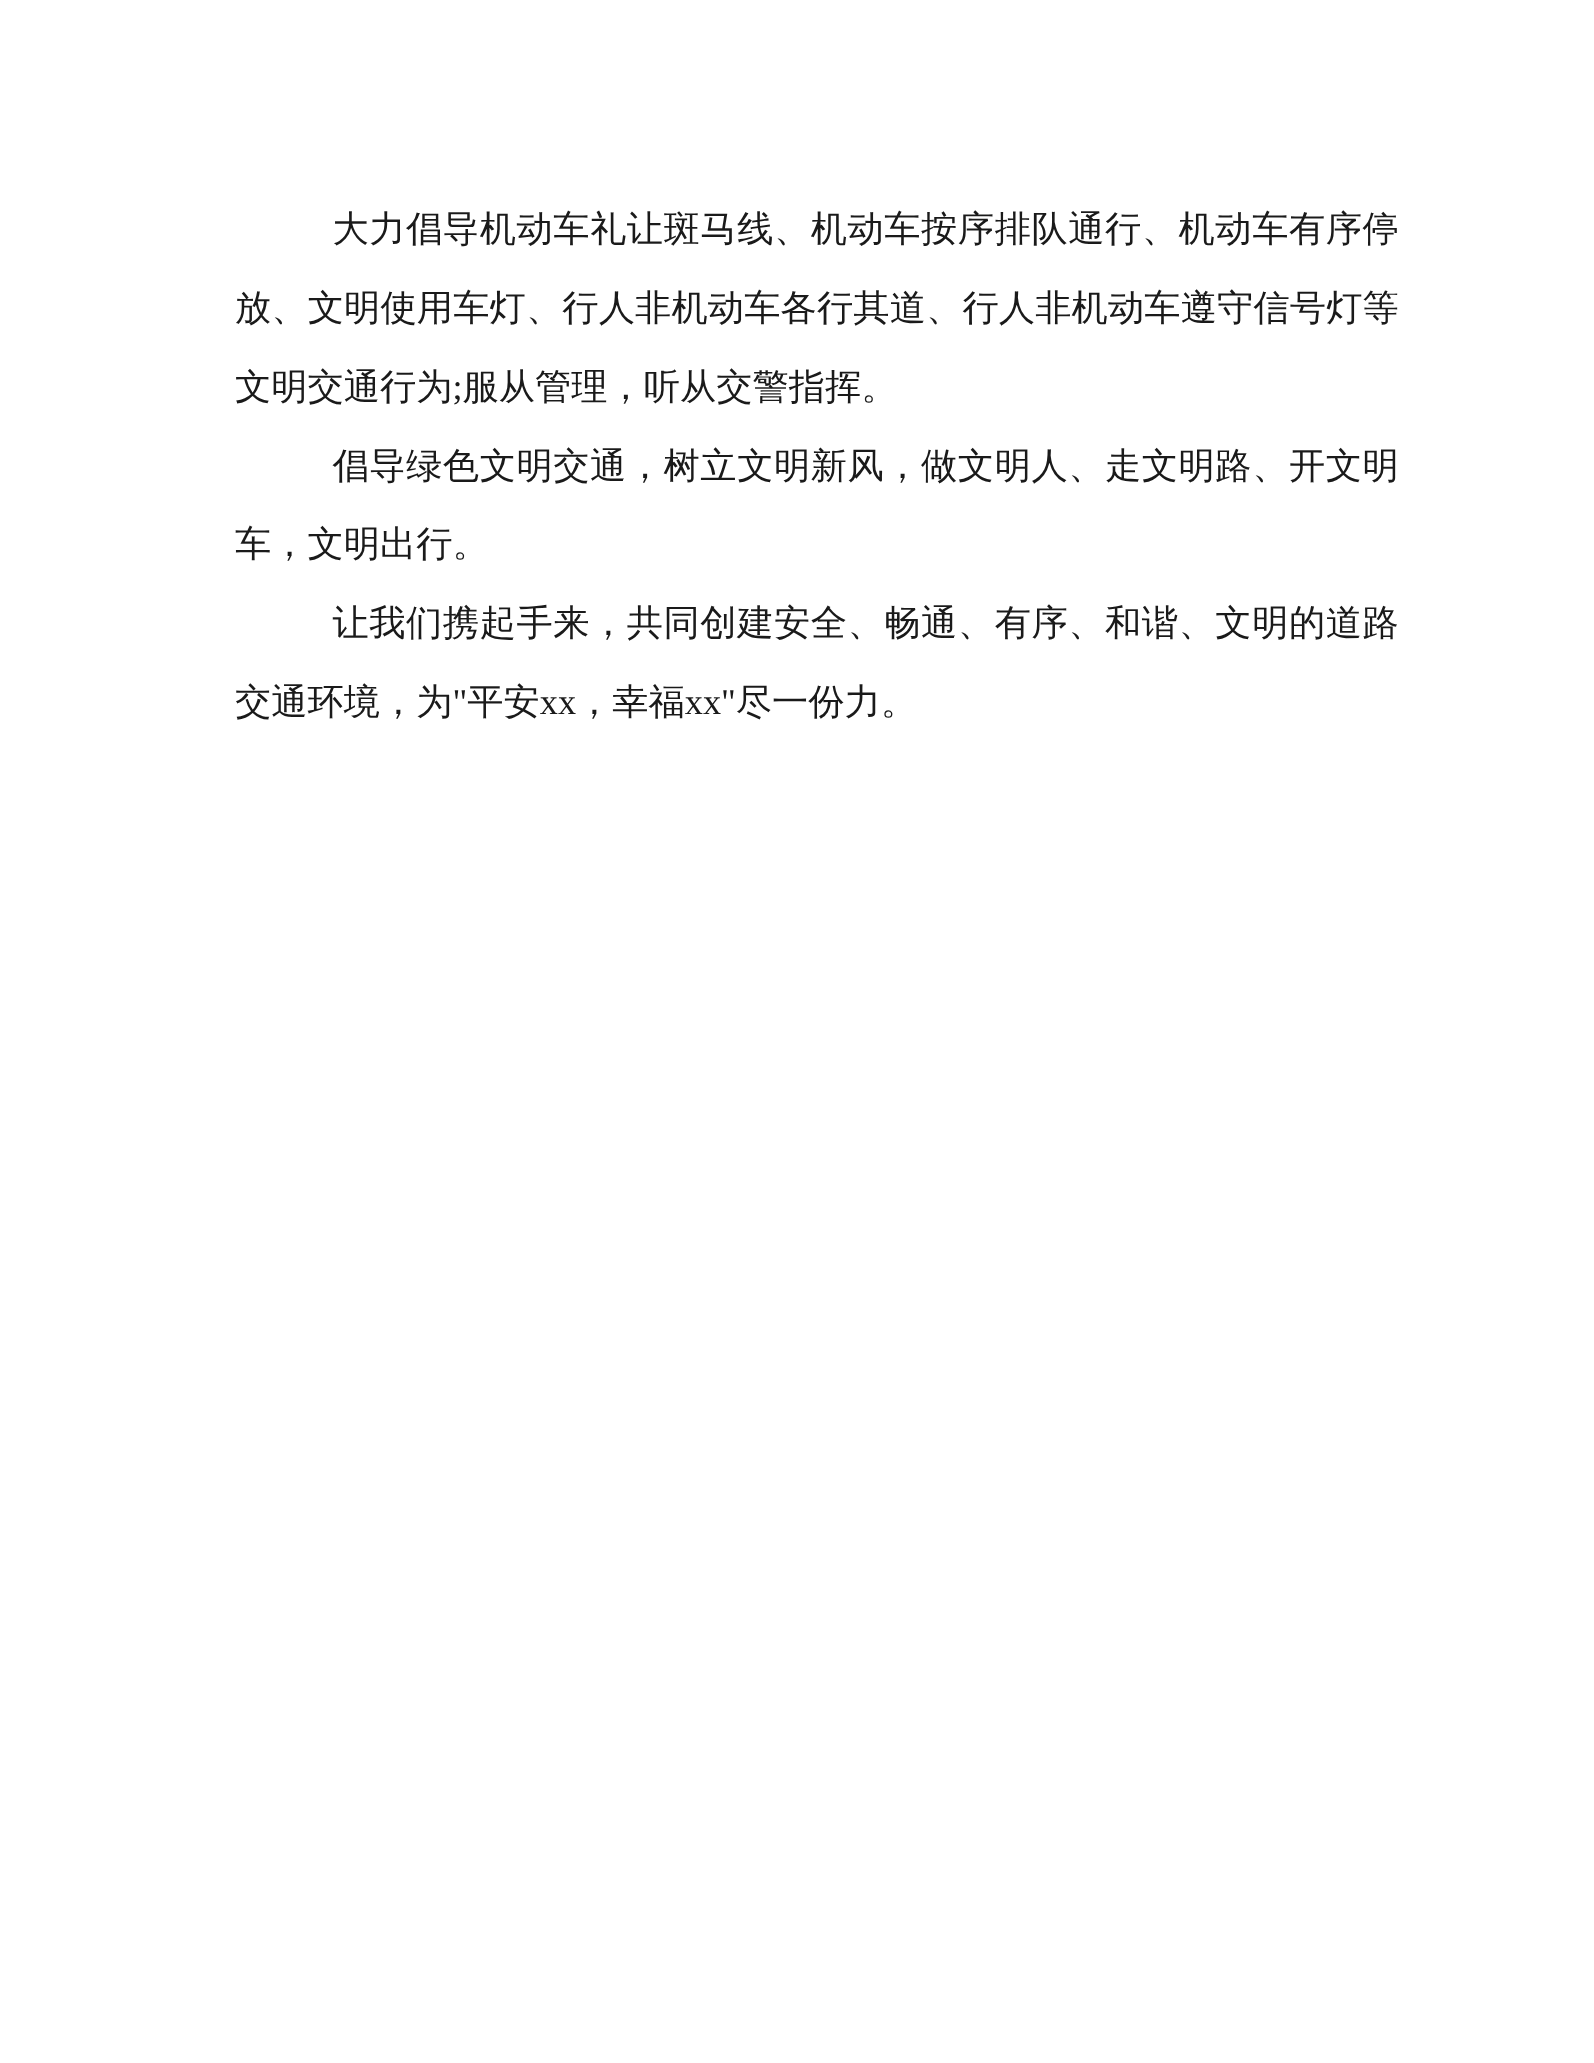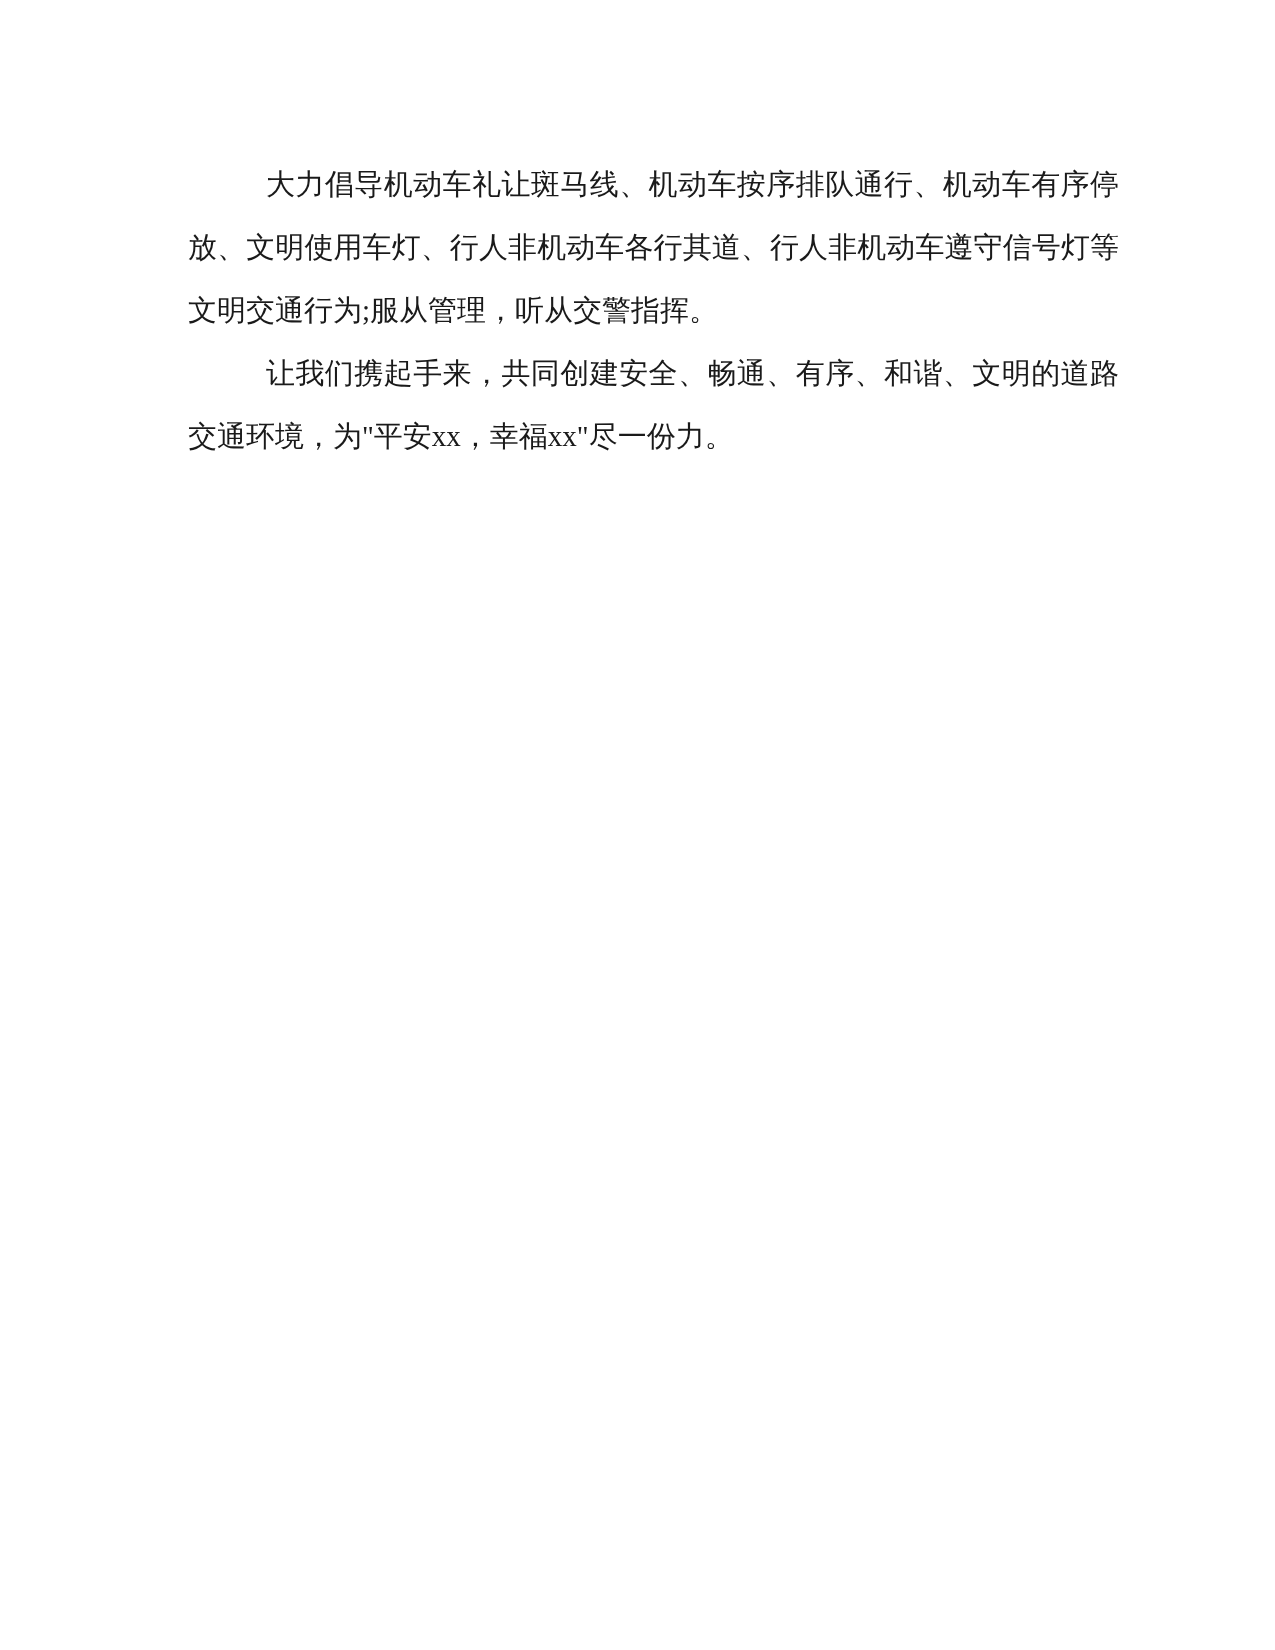--- a/index.html
+++ b/index.html
@@ -28,15 +28,16 @@
     text-indent: 78px;
     word-break: normal;
   }
 </style>
 </head>
 <body>
 
 <div class="page">
   <div class="body-text">
     <p>大力倡导机动车礼让斑马线、机动车按序排队通行、机动车有序停放、文明使用车灯、行人非机动车各行其道、行人非机动车遵守信号灯等文明交通行为;服从管理，听从交警指挥。</p>
+    <p>倡导绿色文明交通，树立文明新风，做文明人、走文明路、开文明车，文明出行。</p>
     <p>让我们携起手来，共同创建安全、畅通、有序、和谐、文明的道路交通环境，为"平安xx，幸福xx"尽一份力。</p>
   </div>
 </div>
 
 </body></html>

